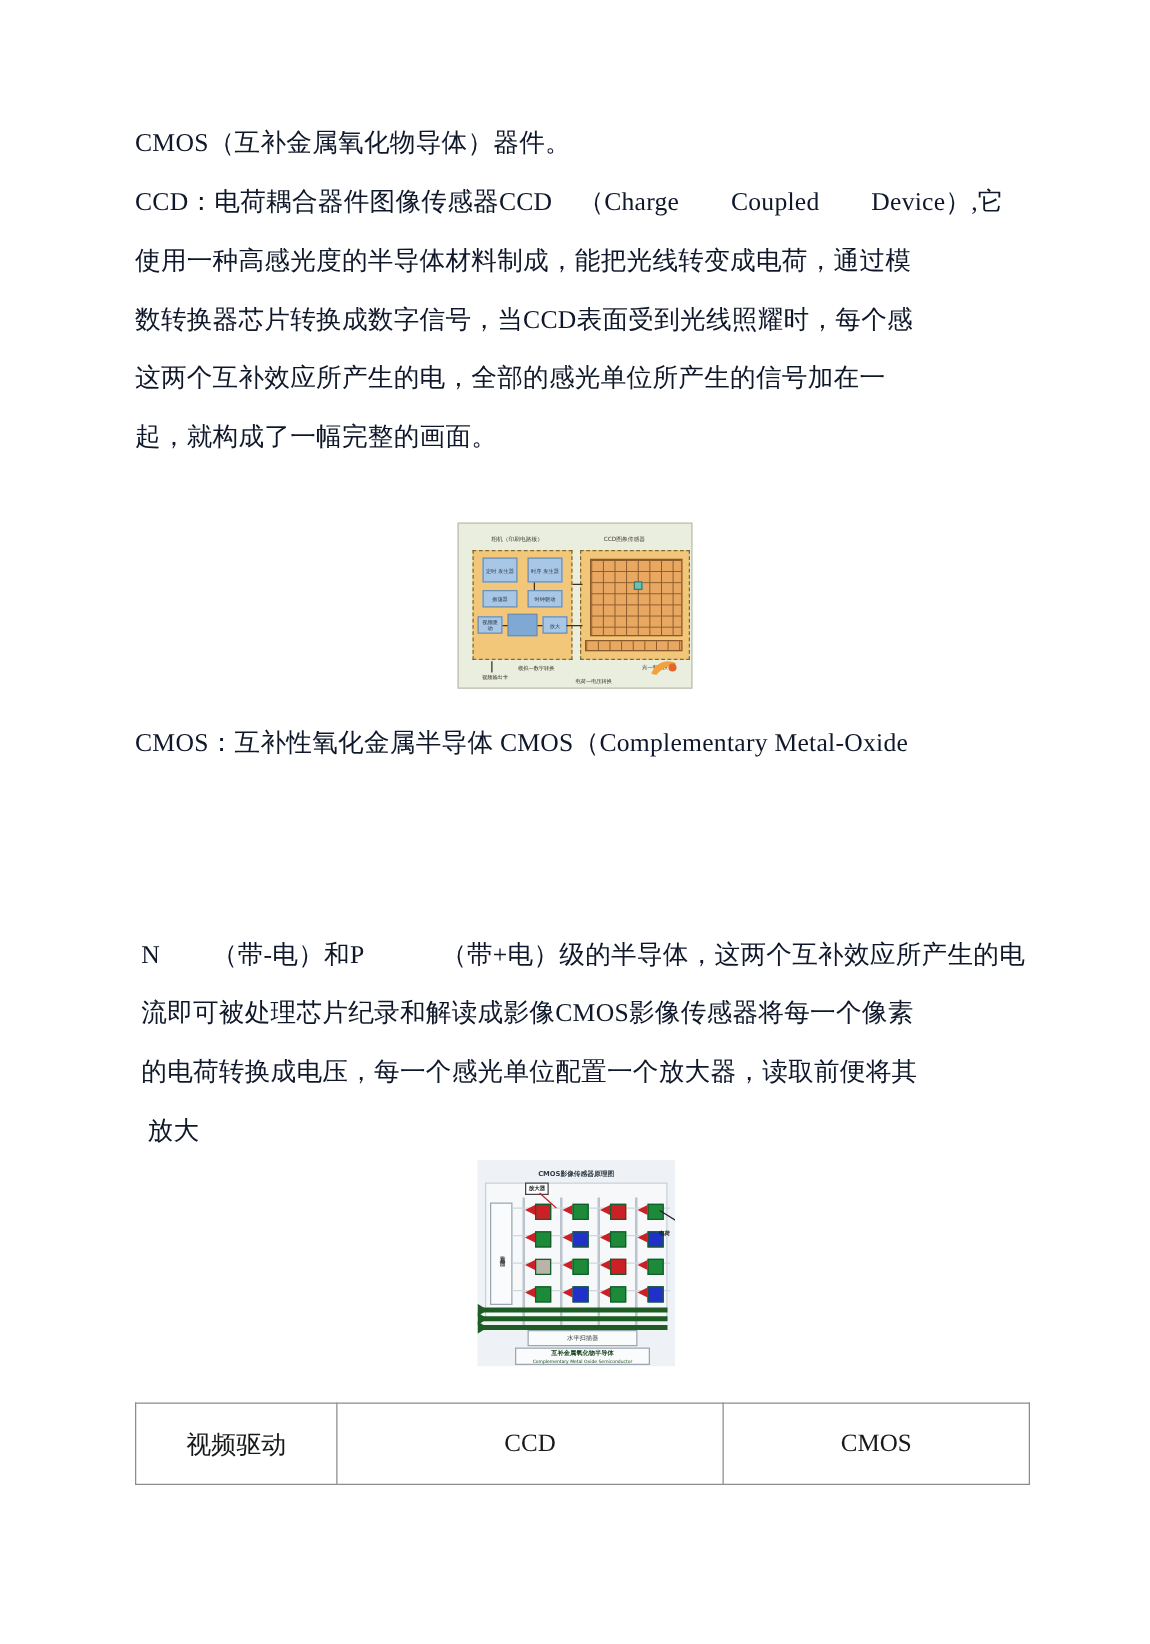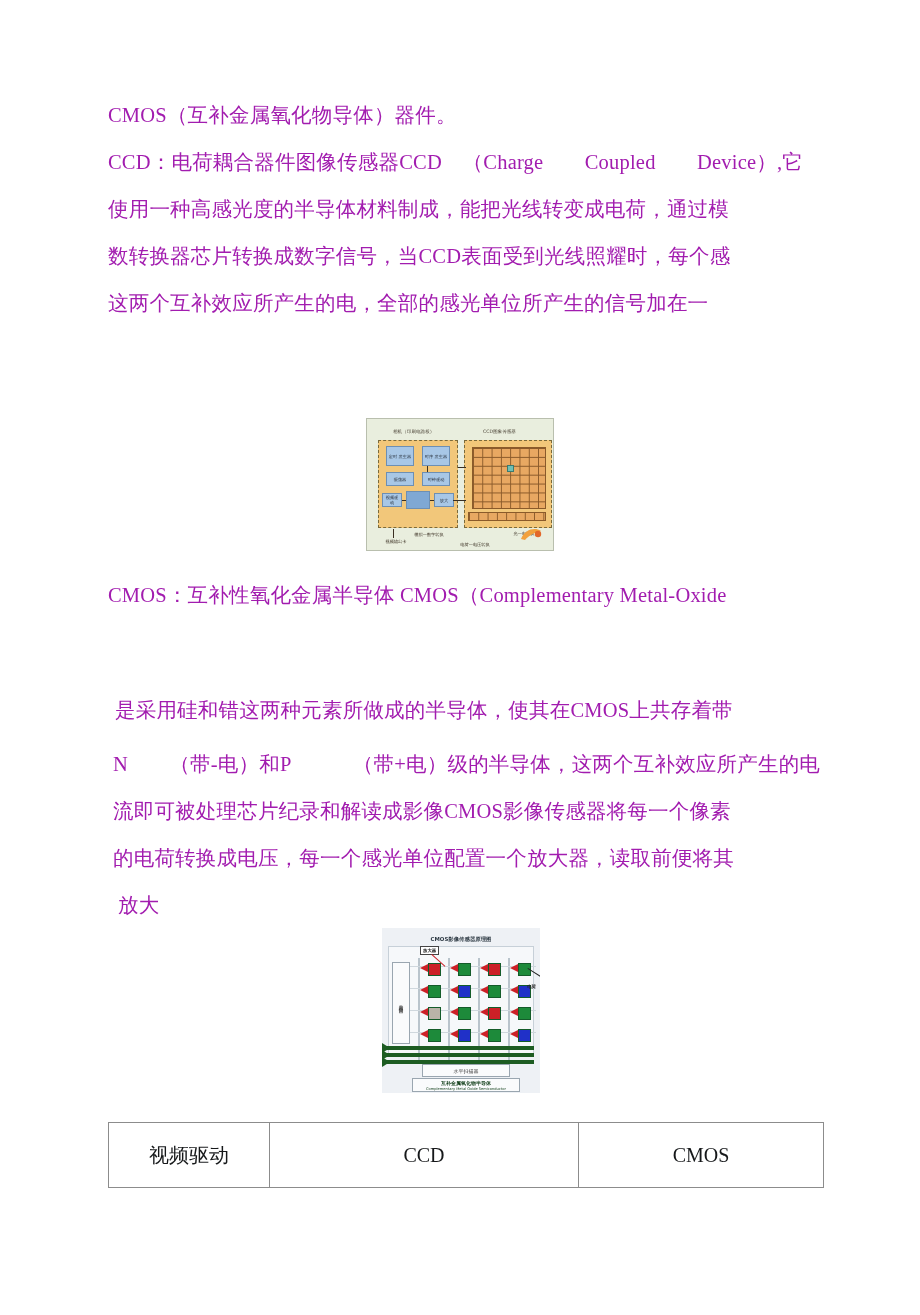--- a/index.html
+++ b/index.html
@@ -11,21 +11,21 @@
     position:relative;
   }
   .page{
     position:absolute;inset:0;
     padding:0;
   }
   .para{
     position:absolute;
     font-family:"Liberation Serif",serif;
     font-size:20.5px;
-    color:#a21caf;
+    color:#0f172a;
     line-height:47px;
     letter-spacing:0.2px;
     white-space:pre;
   }
   
   .fig1{
     position:absolute;
     left:366px;top:418px;width:188px;height:133px;
     background:#e9eede;
     border:1px solid #b9bfae;
@@ -155,20 +155,21 @@
 </head>
 <body>
 
 <div class="page">
 
   <div class="para" style="left:108px;top:92px;">CMOS（互补金属氧化物导体）器件。</div>
   <div class="para" style="left:108px;top:139px;">CCD：电荷耦合器件图像传感器CCD　（Charge　　Coupled　　Device）,它</div>
   <div class="para" style="left:108px;top:233px;">数转换器芯片转换成数字信号，当CCD表面受到光线照耀时，每个感</div>
   <div class="para" style="left:108px;top:186px;">使用一种高感光度的半导体材料制成，能把光线转变成电荷，通过模</div>
   <div class="para" style="left:108px;top:280px;">这两个互补效应所产生的电，全部的感光单位所产生的信号加在一</div>
+  <div class="para" style="left:108px;top:327px;">起，就构成了一幅完整的画面。</div>
 
   <div class="fig1">
     <div class="inner">
       <div class="f1-title" style="left:22px;top:6px;">相机（印刷电路板）</div>
       <div class="f1-title" style="left:112px;top:6px;">CCD图象传感器</div>
 
       <div class="f1-camera">
         <div class="f1-box" style="left:7px;top:5px;width:28px;height:20px;">定时
 发生器</div>
         <div class="f1-box" style="left:43px;top:5px;width:28px;height:20px;">时序
@@ -199,21 +200,20 @@
       <div class="f1-lbl" style="left:130px;top:108px;width:46px;">光—电转换</div>
 
       <svg class="f1-logo" viewBox="0 0 26 18">
         <path d="M2 14 C6 4,16 2,22 6 C17 7,10 10,6 15 Z" fill="#f2a13c"></path>
         <circle cx="19" cy="9" r="3.2" fill="#e2672a"></circle>
       </svg>
     </div>
   </div>
 
   <div class="para" style="left:108px;top:572px;">CMOS：互补性氧化金属半导体 CMOS（Complementary Metal-Oxide</div>
-  <div class="para" style="left:115px;top:687px;">是采用硅和错这两种元素所做成的半导体，使其在CMOS上共存着带</div>
   <div class="para" style="left:113px;top:741px;">N　　（带-电）和P　　　（带+电）级的半导体，这两个互补效应所产生的电</div>
   <div class="para" style="left:113px;top:788px;">流即可被处理芯片纪录和解读成影像CMOS影像传感器将每一个像素</div>
   <div class="para" style="left:113px;top:835px;">的电荷转换成电压，每一个感光单位配置一个放大器，读取前便将其</div>
   <div class="para" style="left:118px;top:882px;">放大</div>
 
   <div class="fig2">
     <div class="f2-title">CMOS影像传感器原理图</div>
 
     <div class="f2-plate"></div>
 

